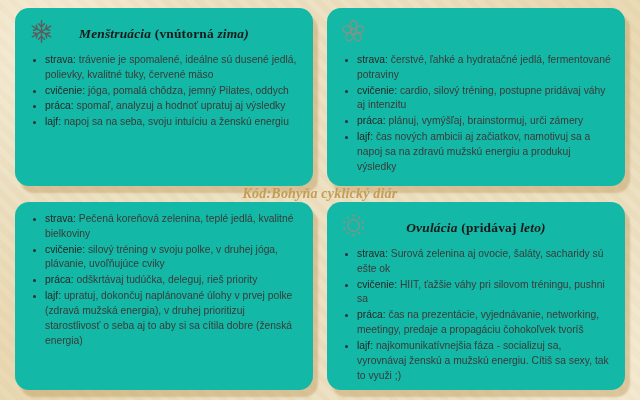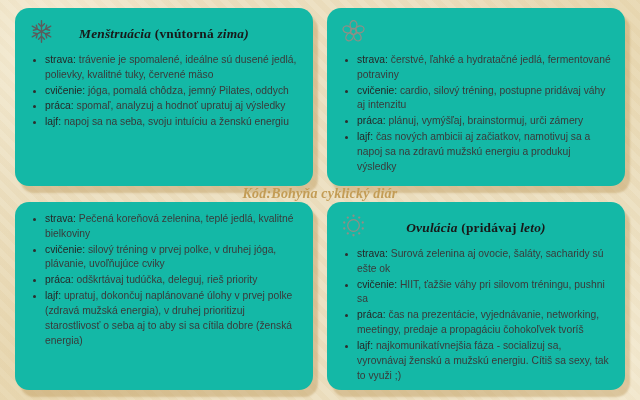--- a/index.html
+++ b/index.html
@@ -112,21 +112,21 @@
       <li><span class="lbl">strava:</span><span> čerstvé, ľahké a hydratačné jedlá, fermentované potraviny</span></li>
       <li><span class="lbl">cvičenie:</span><span> cardio, silový tréning, postupne pridávaj váhy aj intenzitu</span></li>
       <li><span class="lbl">práca:</span><span> plánuj, vymýšľaj, brainstormuj, urči zámery</span></li>
       <li><span class="lbl">lajf:</span><span> čas nových ambicii aj začiatkov, namotivuj sa a napoj sa na zdravú mužskú energiu a produkuj výsledky</span></li>
     </ul>
   </div>
 
   <div class="card">
     <ul class="points">
       <li><span class="lbl">strava:</span><span> Pečená koreňová zelenina, teplé jedlá, kvalitné bielkoviny</span></li>
-      <li><span class="lbl">cvičenie:</span><span> silový tréning v prvej polke, v druhej jóga, plávanie, uvoľňujúce cviky</span></li>
+      <li><span class="lbl">cvičenie:</span><span> silový tréning v svoju polke, v druhej jóga, plávanie, uvoľňujúce cviky</span></li>
       <li><span class="lbl">práca:</span><span> odškrtávaj tudúčka, deleguj, rieš priority</span></li>
       <li><span class="lbl">lajf:</span><span> upratuj, dokončuj naplánované úlohy v prvej polke (zdravá mužská energia), v druhej prioritizuj starostlivosť o seba aj to aby si sa cítila dobre (ženská energia)</span></li>
     </ul>
   </div>
 
   <div class="card">
     <div class="card-header">
       <span class="phase-icon">
         <svg viewBox="0 0 26 26" width="27" height="27">
           <g stroke="#8f8f86" stroke-width="1.2" fill="none">

